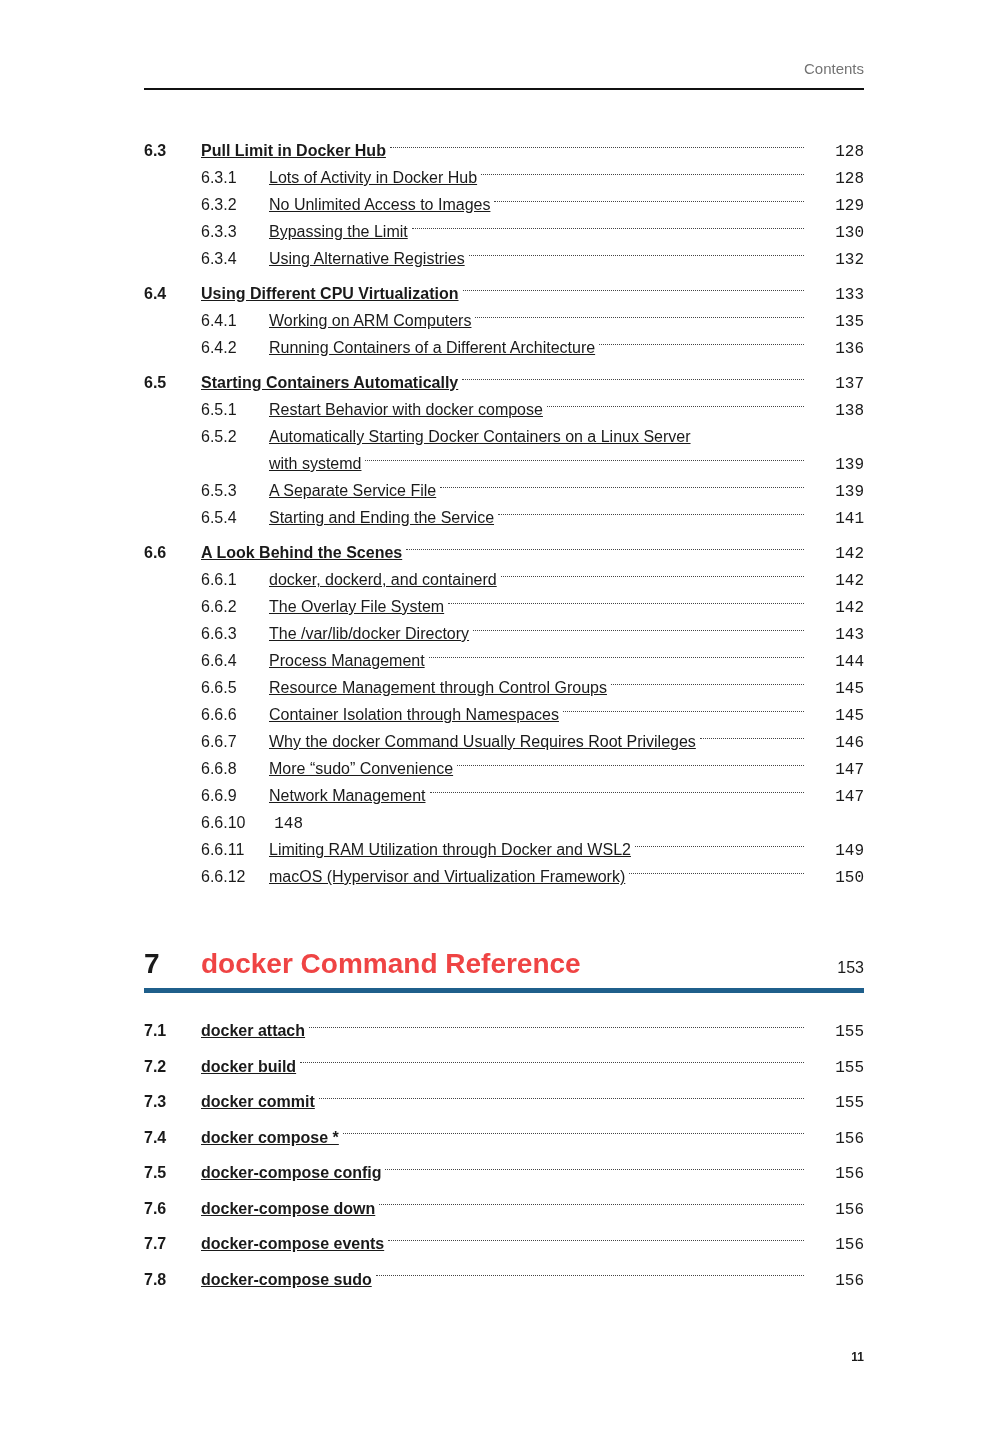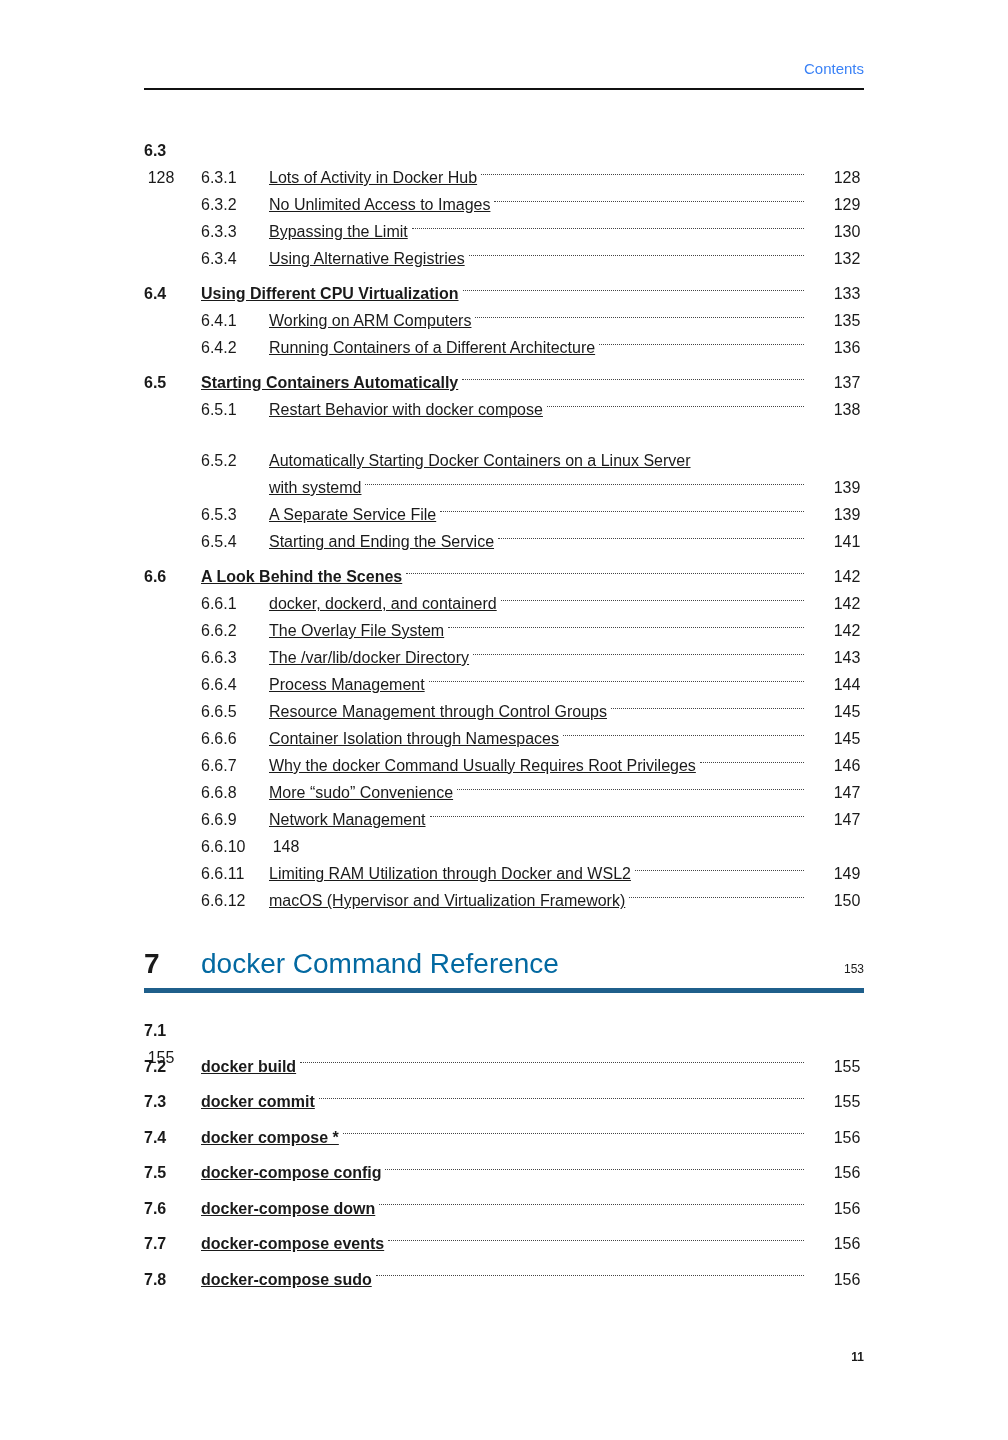--- a/index.html
+++ b/index.html
@@ -2,52 +2,52 @@
 <html><head>
 <meta charset="utf-8">
 <style>
   html, body { margin: 0; padding: 0; background: #ffffff; }
   body {
     width: 1008px; height: 1440px; position: relative; overflow: hidden;
     font-family: "Liberation Sans", sans-serif; color: #1a1a1a;
   }
   .running-head {
     position: absolute; left: 144px; top: 60px; width: 720px;
-    text-align: right; font-size: 15px; color: #3b82f6;
+    text-align: right; font-size: 15px; color: #737373;
   }
   .head-rule {
     position: absolute; left: 144px; top: 88px; width: 720px; height: 2px; background: #111;
   }
   .toc { position: absolute; left: 144px; width: 720px; }
   .row {
     position: relative; height: 27px; line-height: 27px; font-size: 16px;
     display: flex; align-items: baseline;
   }
   .row.sec { font-weight: bold; margin-top: 8px; height: 27px; }
-  .row.sec.first { margin-top: 0; flex-direction: column; }
+  .row.sec.first { margin-top: 0; }
   .num-sec { width: 57px; flex: none; }
   .num-sub { width: 68px; flex: none; margin-left: 57px; font-weight: normal; }
   .title { flex: 1; display: flex; align-items: center; overflow: hidden; white-space: nowrap; text-decoration: underline; }
   .title .t { flex: none; padding-right: 4px; }
   .title .dots {
     flex: 1; height: 1px; border-bottom: 1px dotted #444; margin-right: 26px;
     transform: translateY(-4px);
   }
-  .page { width: 34px; flex: none; text-align: center; font-weight: normal; }
-  .row.cont-first { height: 27px; margin-top: 24px; }
+  .page { width: 34px; flex: none; text-align: right; font-weight: normal; font-family: Liberation Mono, monospace; }
+  .row.cont-first { height: 27px; }
   .row.cont { }
   .row.cont .num-sub { visibility: hidden; }
 
   .chapter {
     position: absolute; left: 144px; top: 948px; width: 720px; height: 40px;
     display: flex; align-items: baseline;
   }
   .chapter .cnum { width: 57px; font-size: 28px; font-weight: bold; color: #1a1a1a; }
-  .chapter .ctitle { flex: 1; font-size: 28px; font-weight: normal; color: #0369a1; }
-  .chapter .cpage { width: 34px; text-align: right; font-size: 12px; }
+  .chapter .ctitle { flex: 1; font-size: 28px; font-weight: bold; color: #ef4444; }
+  .chapter .cpage { width: 34px; text-align: right; font-size: 16px; }
   .chapter-rule {
     position: absolute; left: 144px; top: 988px; width: 720px; height: 5px; background: #1f5f8b;
   }
   .row.cmd { margin-top: 8.5px; height: 27px; }
   .row.cmd.first { margin-top: 0; }
   .page-number {
     position: absolute; left: 144px; top: 1350px; width: 720px; text-align: right;
     font-size: 12px; font-weight: bold;
   }
 </style>

